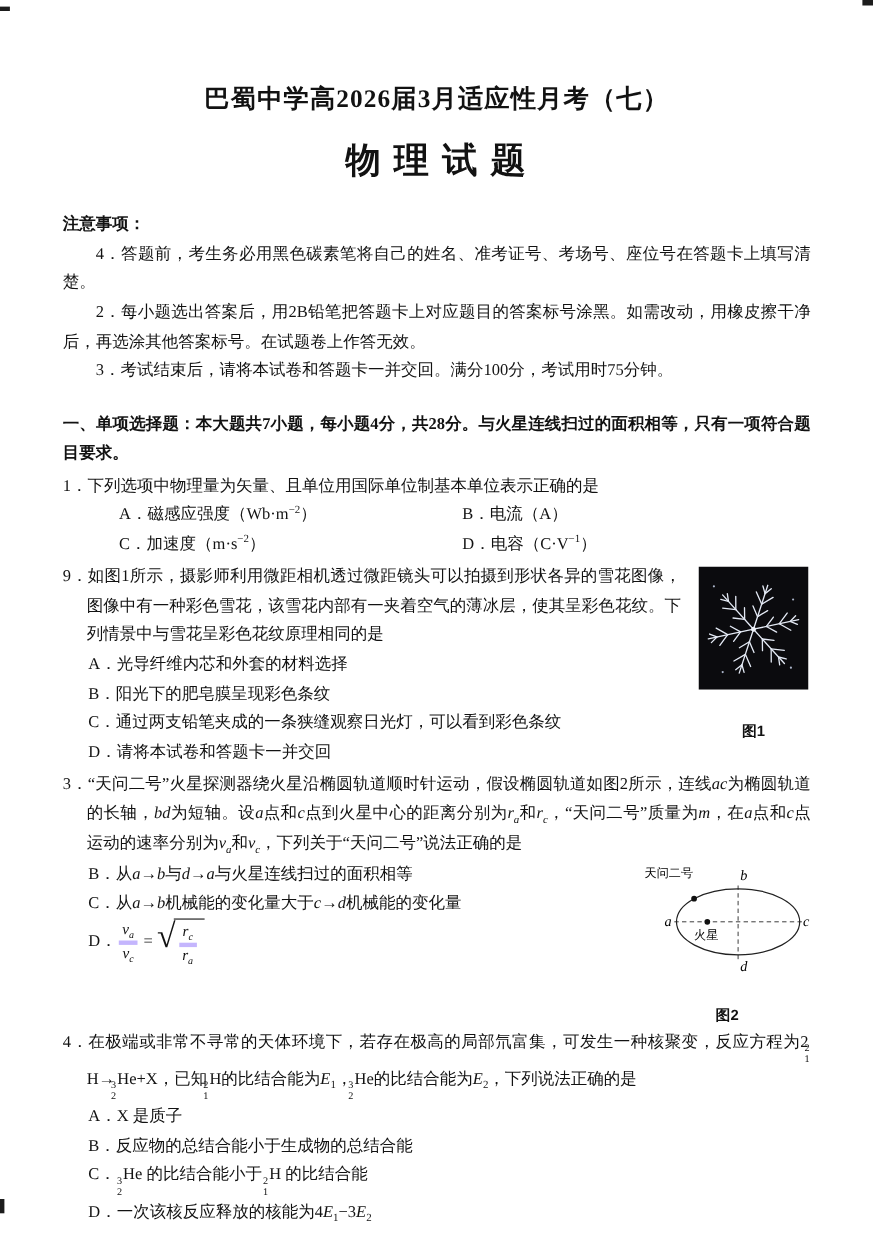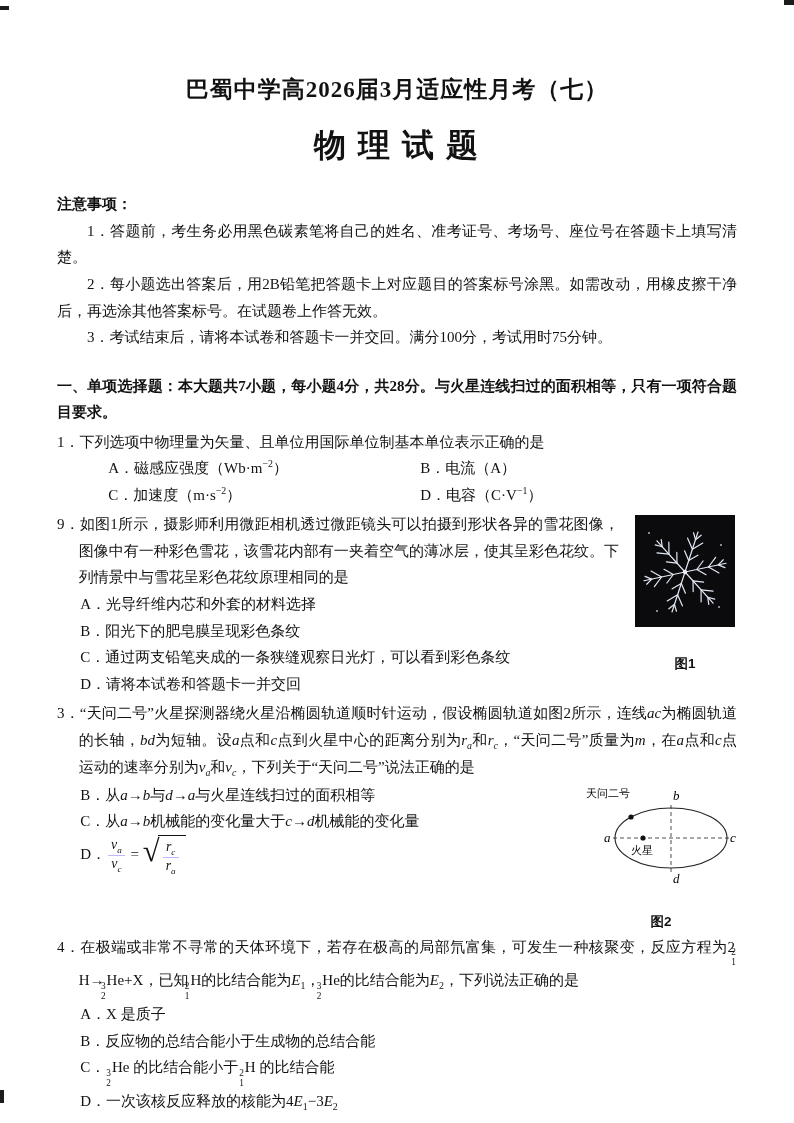--- a/index.html
+++ b/index.html
@@ -41,21 +41,21 @@
   .fig{float:right;text-align:center;}
   .fig1{width:100px;margin:4px 2px 2px 16px;}
   .fig2{width:152px;margin:2px 0 0 10px;}
   figcaption{font-family:"Liberation Sans","DejaVu Sans",sans-serif;font-weight:bold;font-size:13.5px;line-height:1.3;margin-top:19px;}
   .clear{clear:both;}
 
   
   sub{font-size:0.66em;}
   sup{font-size:0.66em;}
   .frac{display:inline-flex;flex-direction:column;text-align:center;vertical-align:middle;font-size:0.92em;line-height:1.12;margin:0 2px;}
-  .frac .fn{border-bottom:1px solid #c4b5fd;padding:0 3px;display:block;}
+  .frac .fn{border-bottom:4px solid #c4b5fd;padding:0 3px;display:block;}
   .frac .fd{padding:0 3px;display:block;}
   .sqrt{display:inline-flex;align-items:flex-start;vertical-align:middle;}
   .sqrt .rt{font-size:2.05em;line-height:1;margin-right:-2px;transform:translateY(1px);}
   .sqrt .rad{border-top:1.4px solid #121212;padding:3px 5px 0 3px;display:inline-block;}
   .nuc{display:inline-flex;flex-direction:column;font-size:0.62em;line-height:1.08;vertical-align:-0.38em;text-align:right;margin:0 1px 0 1px;}
   .nuc .t,.nuc .b{display:block;}
 
   svg text{font-family:"Liberation Serif","DejaVu Serif",serif;}
   svg text.var{font-style:italic;font-size:13px;}
   svg text.cjk{font-size:11px;}
@@ -66,21 +66,21 @@
 <div class="page">
   <span class="mark tl"></span>
   <span class="mark tr"></span>
   <span class="mark bl"></span>
 
   <h1 class="title">巴蜀中学高2026届3月适应性月考（七）</h1>
   <h2 class="subtitle">物 理 试 题</h2>
 
   <div class="notice">
     <p class="notice-head">注意事项：</p>
-    <p class="notice-item">1．答题前，考生务必用黑色碳素笔将自己的姓名、准考证号、考场号、座位号在答题卡上填写清楚。</p>
+    <p class="notice-item">4．答题前，考生务必用黑色碳素笔将自己的姓名、准考证号、考场号、座位号在答题卡上填写清楚。</p>
     <p class="notice-item">2．每小题选出答案后，用2B铅笔把答题卡上对应题目的答案标号涂黑。如需改动，用橡皮擦干净后，再选涂其他答案标号。在试题卷上作答无效。</p>
     <p class="notice-item">3．考试结束后，请将本试卷和答题卡一并交回。满分100分，考试用时75分钟。</p>
   </div>
 
   <p class="section-head">一、单项选择题：本大题共7小题，每小题4分，共28分。与火星连线扫过的面积相等，只有一项符合题目要求。</p>
 
   <div class="question">
     <p class="stem">1．下列选项中物理量为矢量、且单位用国际单位制基本单位表示正确的是</p>
     <div class="opt-grid">
       <span>A．磁感应强度（Wb·m<sup>−2</sup>）</span>

